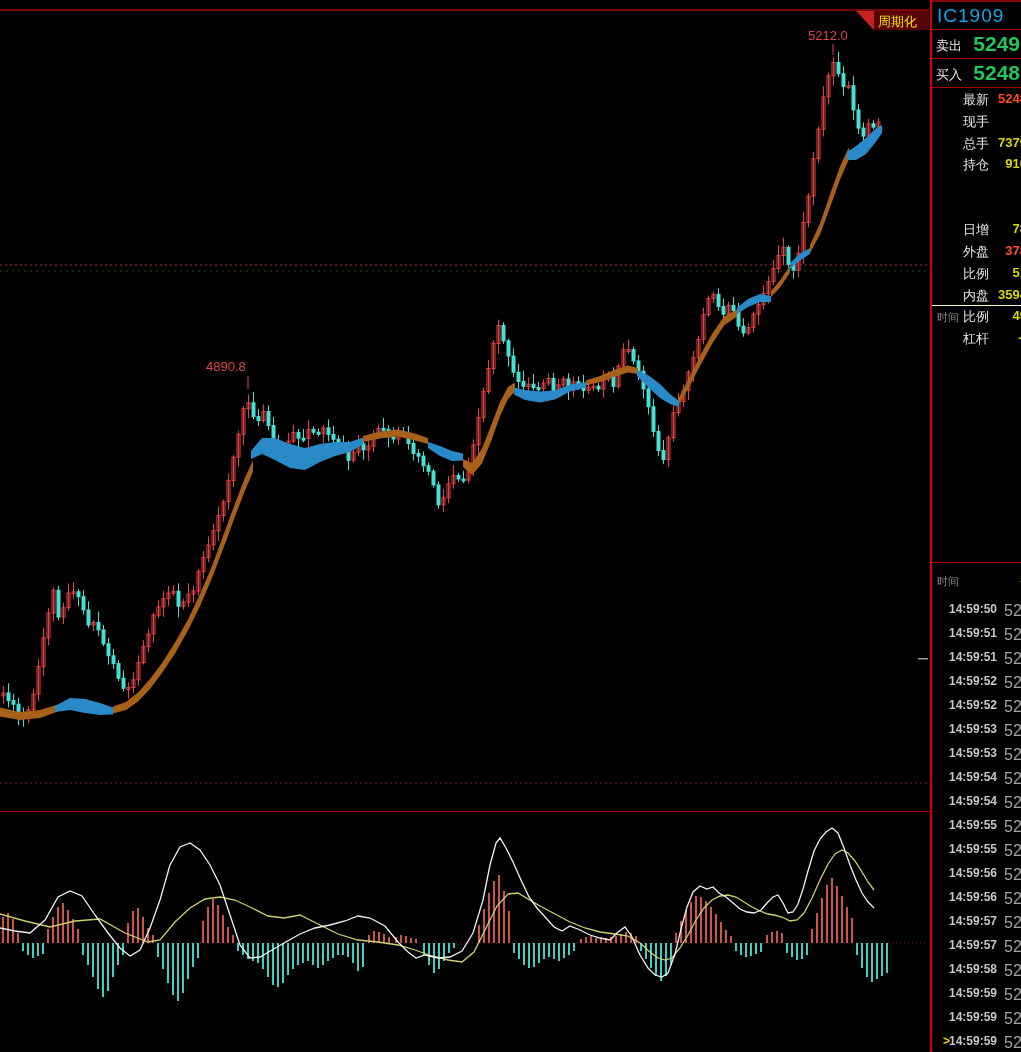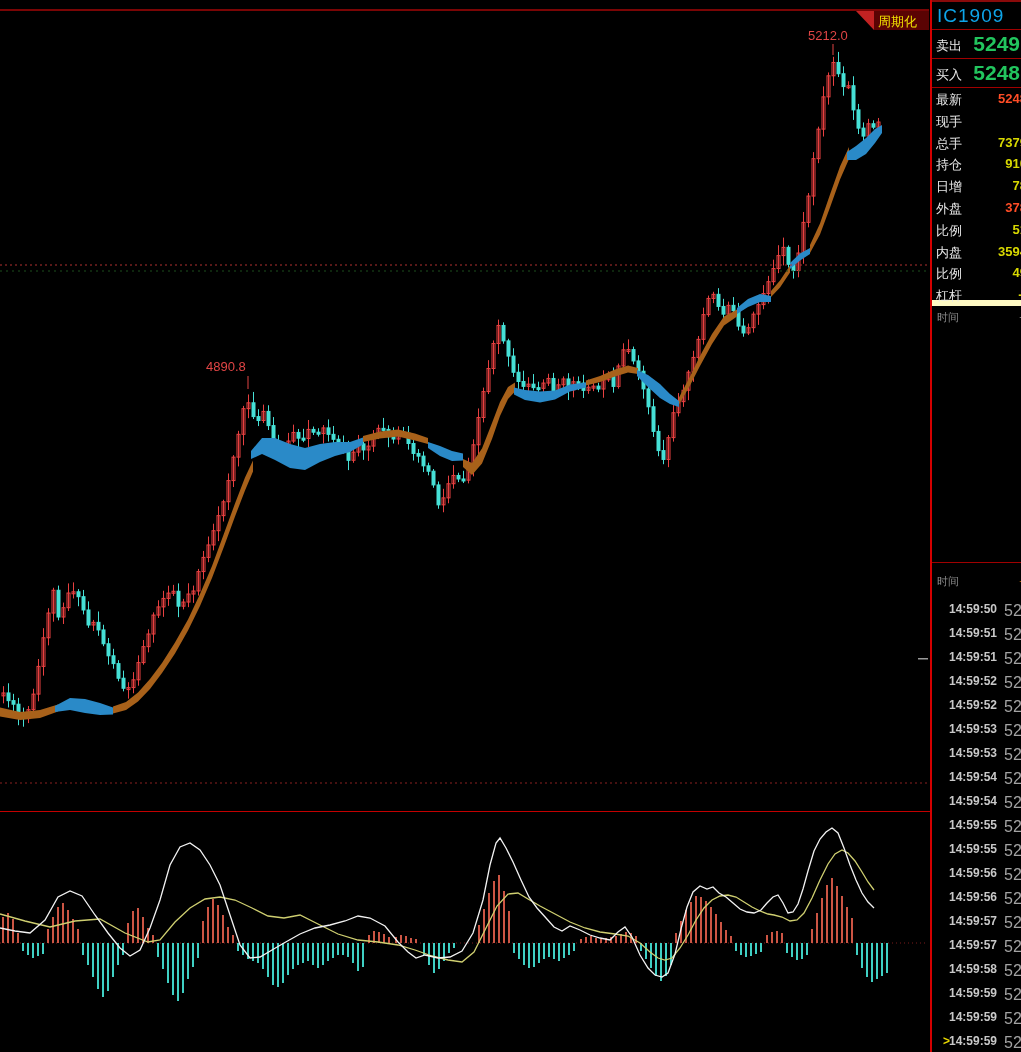--- a/index.html
+++ b/index.html
@@ -9,21 +9,21 @@
   #main-divider{position:absolute;left:0;top:811px;width:930px;height:2px;background:#c40000;}
   
   #sidebar{position:absolute;left:930px;top:0;width:91px;height:1052px;background:#000;
            border-left:2px solid #d40000;box-sizing:border-box;overflow:hidden;}
   .sym-row{position:absolute;left:0;top:0;width:100%;height:30px;line-height:28px;
            border-top:2px solid #8a0a0a;border-bottom:1px solid #a00000;box-sizing:border-box;}
   .sym-row span{color:#0ea5e9;font-size:19px;padding-left:5px;letter-spacing:1px;}
   .big-row{position:absolute;left:0;width:100%;height:29px;border-bottom:1px solid #a00000;box-sizing:border-box;}
   .big-row .lbl{position:absolute;left:4px;top:7px;font-size:13px;color:#e8e8e8;}
   .big-row .val{position:absolute;right:1px;top:2px;font-size:21px;font-weight:bold;color:#22c55e;}
-  #quote-rows{position:absolute;left:0;top:88px;width:100%;height:218px;border-bottom:6px solid #fef9c3;box-sizing:border-box;}
+  #quote-rows{position:absolute;left:0;top:88px;width:100%;height:218px;border-bottom:1px solid #fef9c3;box-sizing:border-box;padding-left:27px;}
   .q-row{position:relative;width:100%;}
   .q-row .lbl{position:absolute;left:4px;top:3px;font-size:13px;color:#e8e8e8;}
   .q-row .val{position:absolute;right:-6px;top:3px;font-size:13px;font-weight:bold;}
   .v-red{color:#ff4d26;} .v-yel{color:#d8d800;}
   .time-header{position:absolute;left:0;width:100%;color:#8a8a8a;font-size:11px;}
   .time-header .hl{position:absolute;left:5px;}
   .time-header .dash{position:absolute;right:-2px;}
   #time-h2{border-top:1px solid #a00000;}
   #time-list{position:absolute;left:12px;top:598px;width:100%;height:454px;}
   .t-row{position:relative;width:100%;height:24px;}
@@ -628,21 +628,21 @@
           <span class="val v-yel"></span>
         </div>
         <div class="q-row" style="height: 21.8px; text-align: right;">
           <span class="lbl">总手</span>
           <span class="val v-yel">7379</span>
         </div>
         <div class="q-row" style="height: 21.8px;">
           <span class="lbl">持仓</span>
           <span class="val v-yel">910</span>
         </div>
-        <div class="q-row" style="height: 21.8px;">
+        <div class="q-row" style="height: 21.8px; margin-top: 43px;">
           <span class="lbl">日增</span>
           <span class="val v-yel">78</span>
         </div>
         <div class="q-row" style="height: 21.8px;">
           <span class="lbl">外盘</span>
           <span class="val v-red">378</span>
         </div>
         <div class="q-row" style="height: 21.8px;">
           <span class="lbl">比例</span>
           <span class="val v-yel">51</span>

